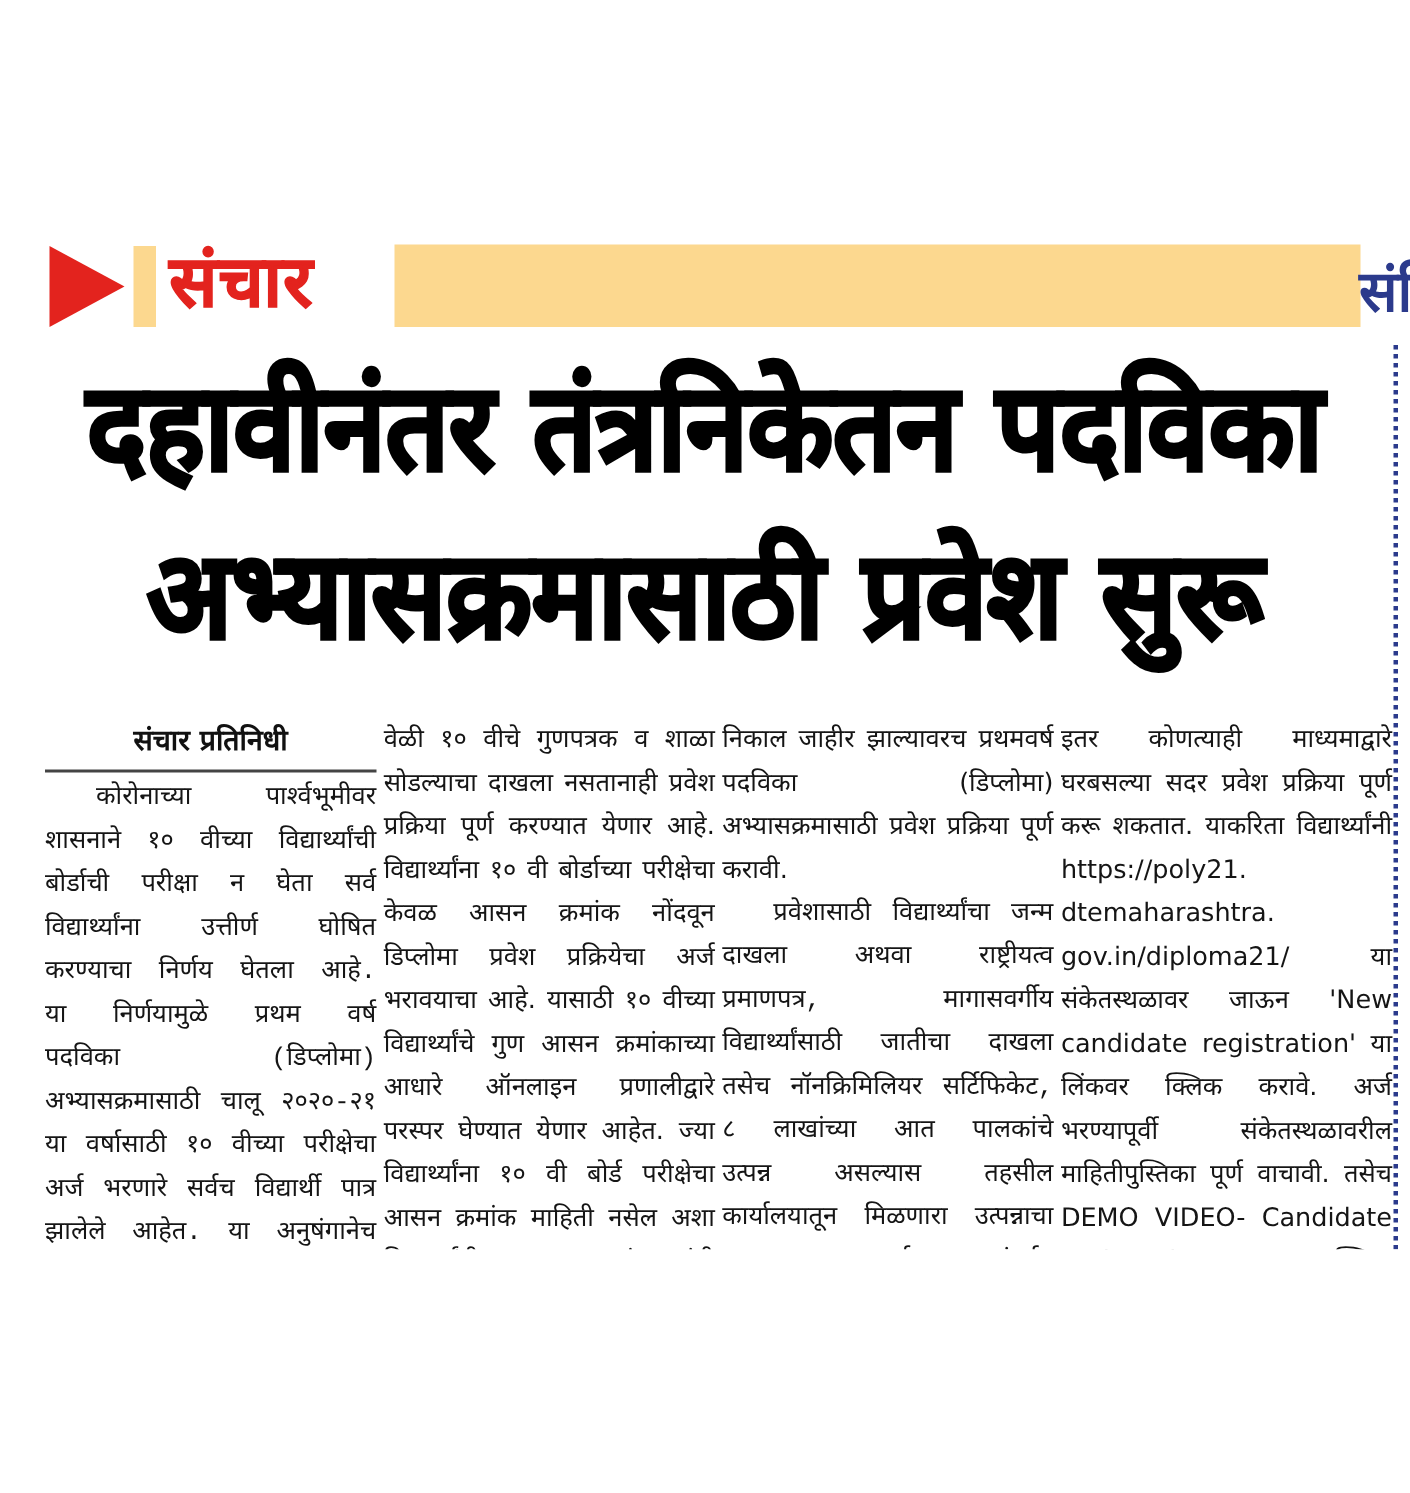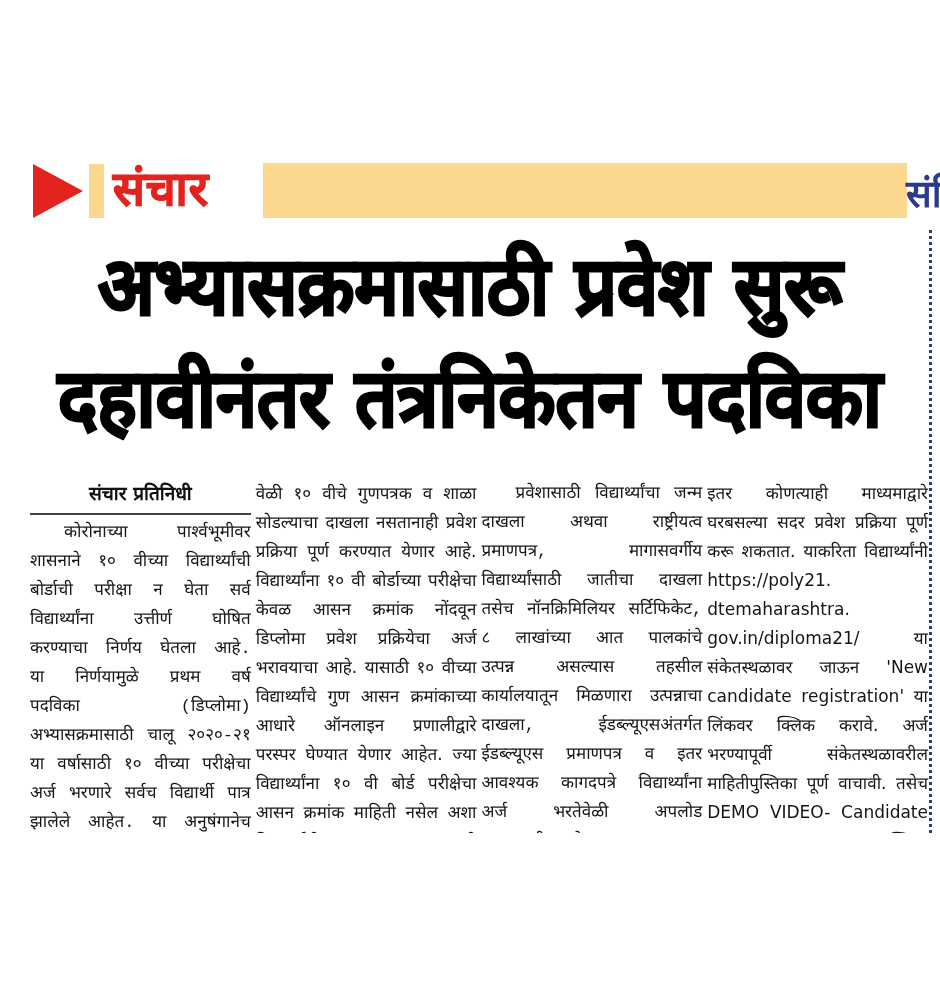--- a/index.html
+++ b/index.html
@@ -69,36 +69,37 @@
     <span class="ybar-small"></span>
     <span class="logo">संचार</span>
     <span class="ybar-big"></span>
   </div>
 
   <div class="edge-text">संगि</div>
 
   <div class="dotted"></div>
 
   <h1 class="headline">
+    <div class="hl-row"><span class="hl fitline" style="transform: scale(1, 1.08); transform-origin: center bottom;">दहावीनंतर तंत्रनिकेतन पदविका</span></div>
     <div class="hl-row"><span class="hl fitline" style="transform: scale(1, 1.08); transform-origin: center bottom;">अभ्यासक्रमासाठी प्रवेश सुरू</span></div>
-    <div class="hl-row"><span class="hl fitline" style="transform: scale(1, 1.08); transform-origin: center bottom;">दहावीनंतर तंत्रनिकेतन पदविका</span></div>
   </h1>
 
   <div class="columns">
 
     <div class="col">
       <div class="byline">संचार प्रतिनिधी</div>
       <p class="para indent">कोरोनाच्या पार्श्वभूमीवर शासनाने १० वीच्या विद्यार्थ्यांची बोर्डाची परीक्षा न घेता सर्व विद्यार्थ्यांना उत्तीर्ण घोषित करण्याचा निर्णय घेतला आहे. या निर्णयामुळे प्रथम वर्ष पदविका (डिप्लोमा) अभ्यासक्रमासाठी चालू २०२०-२१ या वर्षासाठी १० वीच्या परीक्षेचा अर्ज भरणारे सर्वच विद्यार्थी पात्र झालेले आहेत. या अनुषंगानेच तंत्रशिक्षण संचालनालयाने प्रथम वर्ष पदविका अभ्यासक्रमाची प्रवेश प्रक्रिया ऑनलाइन पद्धतीने सुरू केली आहे. यावर्षीच्या प्रवेश प्रक्रियेच्या</p>
     </div>
 
     <div class="col">
       <p class="para">वेळी १० वीचे गुणपत्रक व शाळा सोडल्याचा दाखला नसतानाही प्रवेश प्रक्रिया पूर्ण करण्यात येणार आहे. विद्यार्थ्यांना १० वी बोर्डाच्या परीक्षेचा केवळ आसन क्रमांक नोंदवून डिप्लोमा प्रवेश प्रक्रियेचा अर्ज भरावयाचा आहे. यासाठी १० वीच्या विद्यार्थ्यांचे गुण आसन क्रमांकाच्या आधारे ऑनलाइन प्रणालीद्वारे परस्पर घेण्यात येणार आहेत. ज्या विद्यार्थ्यांना १० वी बोर्ड परीक्षेचा आसन क्रमांक माहिती नसेल अशा विद्यार्थ्यांनी हा आसन क्रमांक त्यांनी १० वी शिक्षण घेतलेल्या शाळेत संपर्क करून तेथून मिळवावा. ही सुविधा सीबीएसई व आयसीएसई माध्यमातून १० वी उत्तीर्ण विद्यार्थ्यांसाठी लागू नाही. सीबीएसई व आयसीएसई विद्यार्थ्यांनी संबंधित मंडळांतर्फे</p>
     </div>
 
     <div class="col">
+      <p class="para">निकाल जाहीर झाल्यावरच प्रथमवर्ष पदविका (डिप्लोमा) अभ्यासक्रमासाठी प्रवेश प्रक्रिया पूर्ण करावी.</p>
       <p class="para indent">प्रवेशासाठी विद्यार्थ्यांचा जन्म दाखला अथवा राष्ट्रीयत्व प्रमाणपत्र, मागासवर्गीय विद्यार्थ्यांसाठी जातीचा दाखला तसेच नॉनक्रिमिलियर सर्टिफिकेट, ८ लाखांच्या आत पालकांचे उत्पन्न असल्यास तहसील कार्यालयातून मिळणारा उत्पन्नाचा दाखला, ईडब्ल्यूएसअंतर्गत ईडब्ल्यूएस प्रमाणपत्र व इतर आवश्यक कागदपत्रे विद्यार्थ्यांना अर्ज भरतेवेळी अपलोड करावयाची आहेत.</p>
       <p class="para indent">कोरोनाचा प्रादुर्भाव टाळण्यासाठी विद्यार्थी इंटरनेट सुविधा उपलब्ध असलेल्या स्मार्ट मोबाईल फोनवरून अथवा</p>
     </div>
 
     <div class="col">
       <p class="para">इतर कोणत्याही माध्यमाद्वारे घरबसल्या सदर प्रवेश प्रक्रिया पूर्ण करू शकतात. याकरिता विद्यार्थ्यांनी https://poly21. dtemaharashtra. gov.in/diploma21/ या संकेतस्थळावर जाऊन 'New candidate registration' या लिंकवर क्लिक करावे. अर्ज भरण्यापूर्वी संकेतस्थळावरील माहितीपुस्तिका पूर्ण वाचावी. तसेच DEMO VIDEO- Candidate registration यावर क्लिक करून त्यामधील व्हिडिओ काळजीपूर्वक पाहून त्याआधारे घरबसल्या प्रवेशप्रक्रिया अर्ज पूर्ण भरावा. प्रवेश अर्ज भरल्यावर प्रवर्गानुसार शुल्क ऑनलाइन जमा करावे, असे आवाहन करण्यात आले आहे.</p>
     </div>
 
   </div>
 </div>

